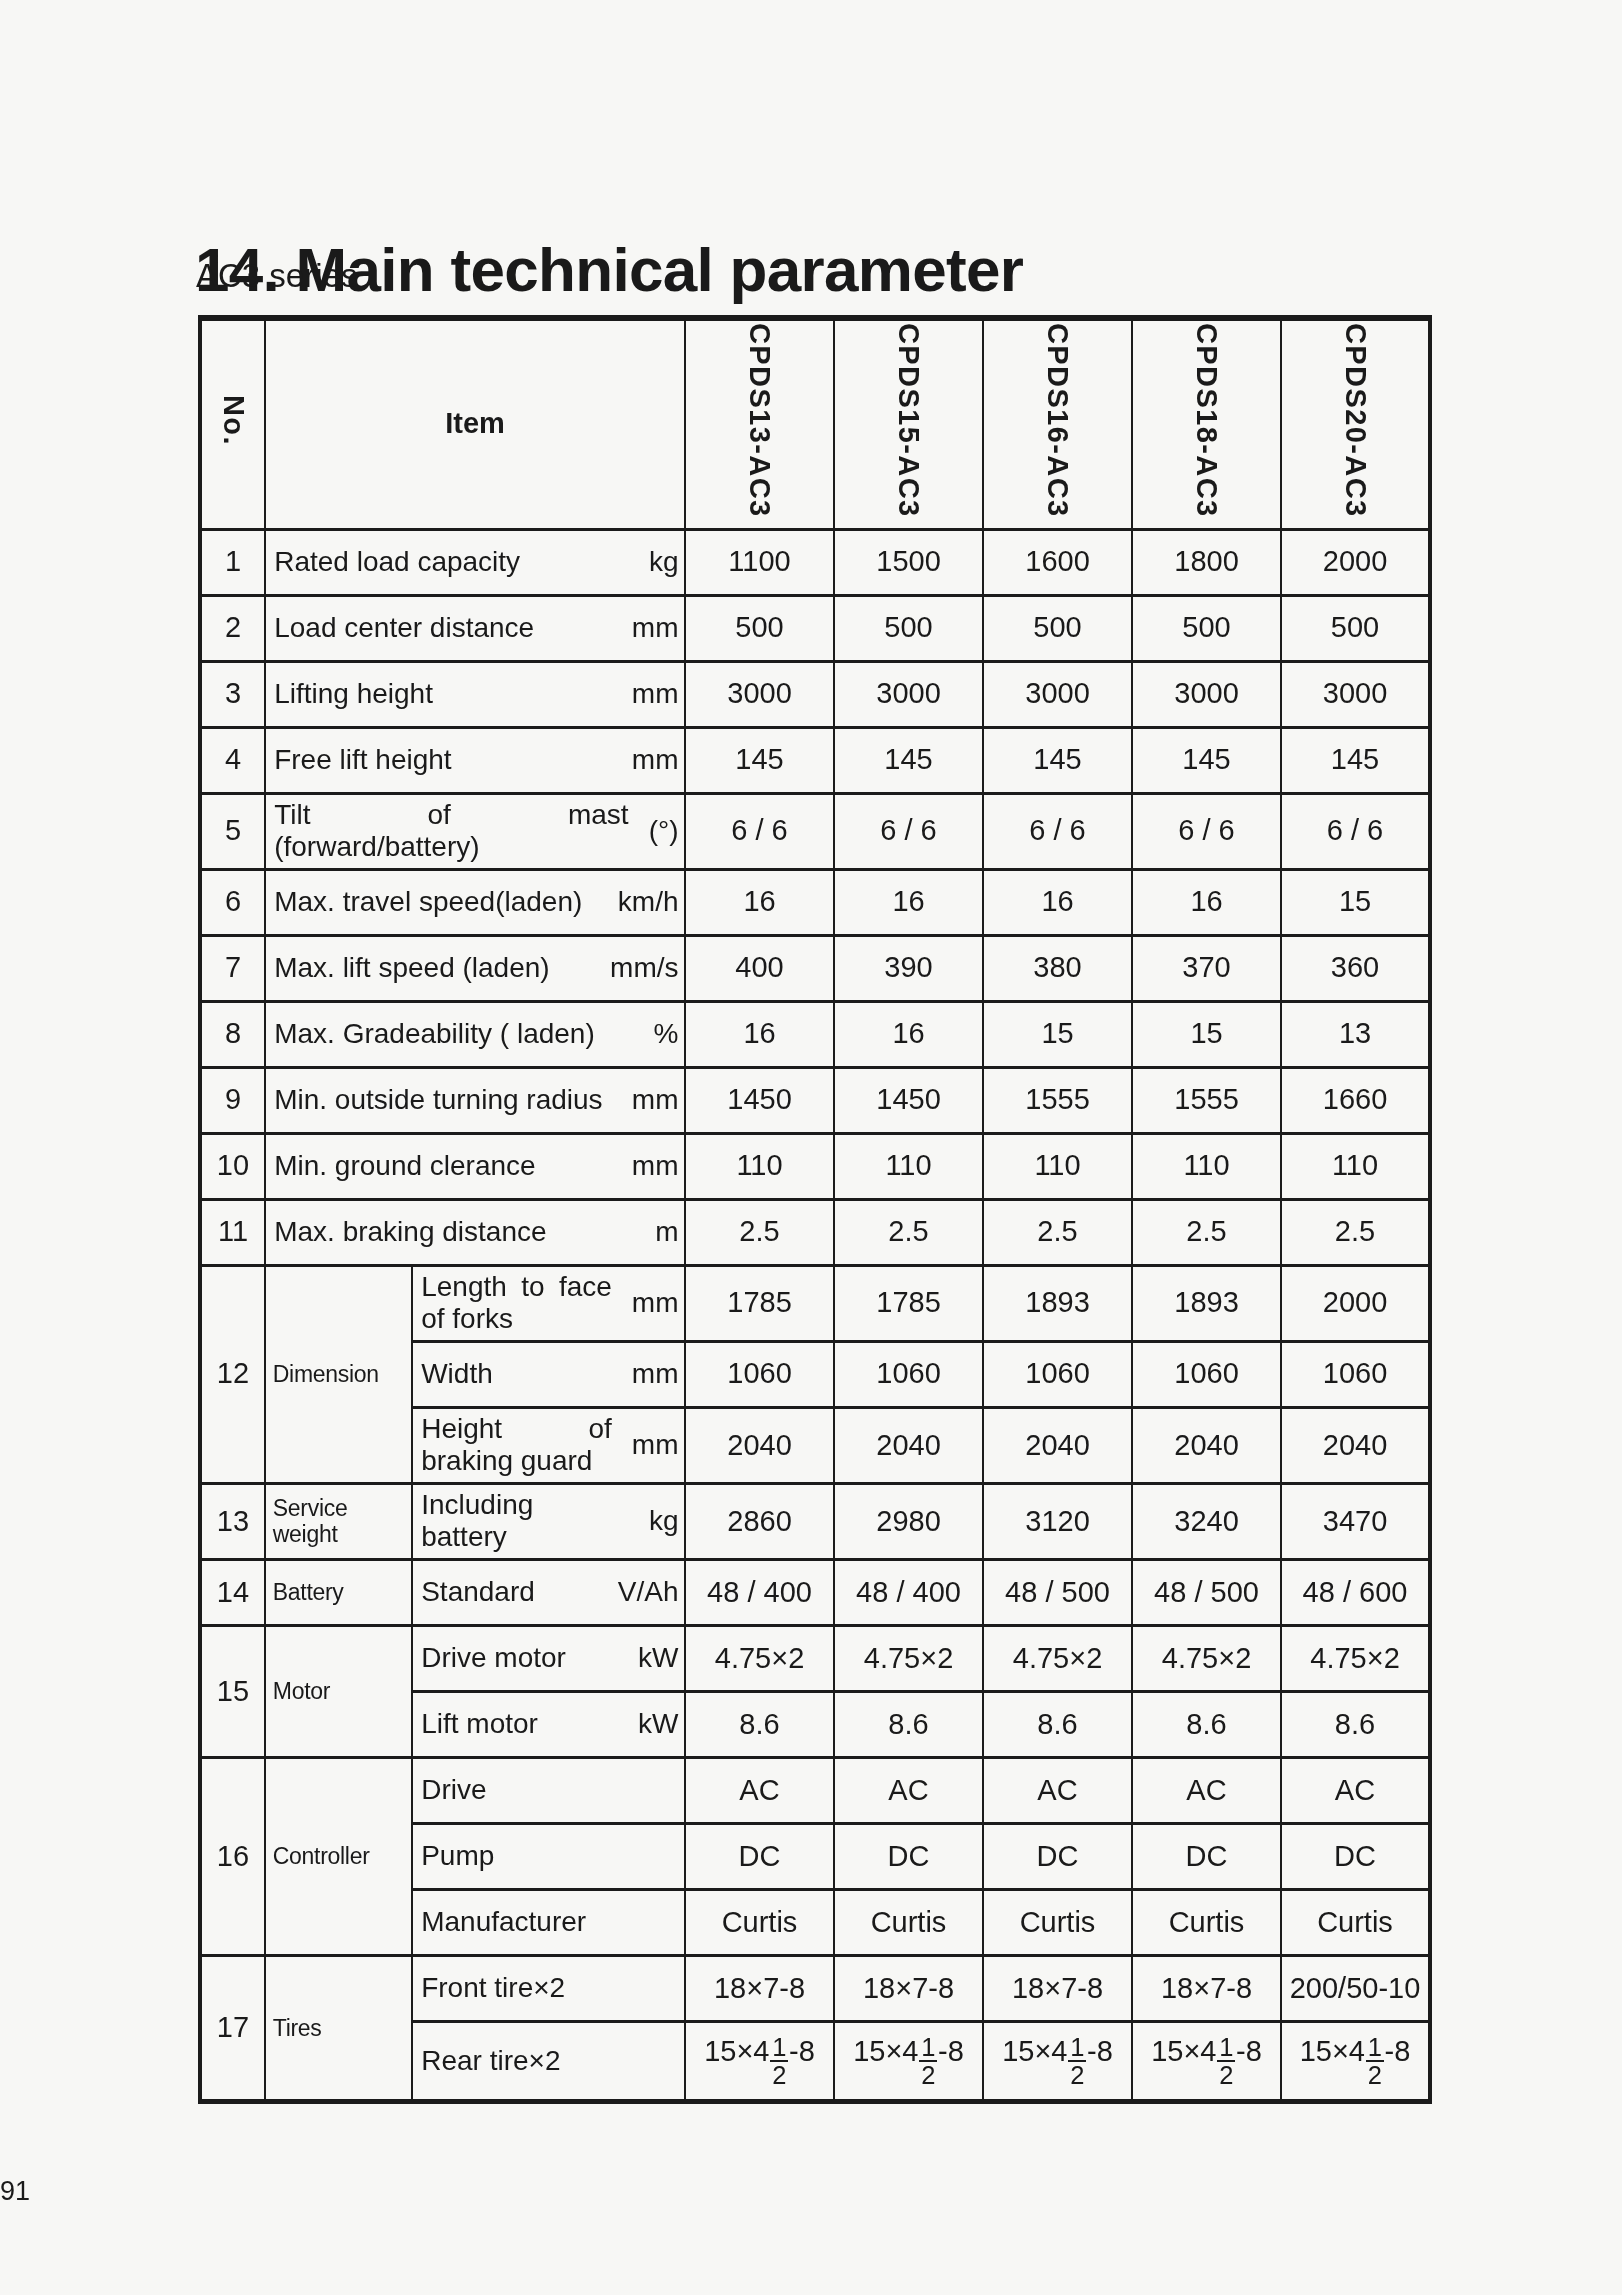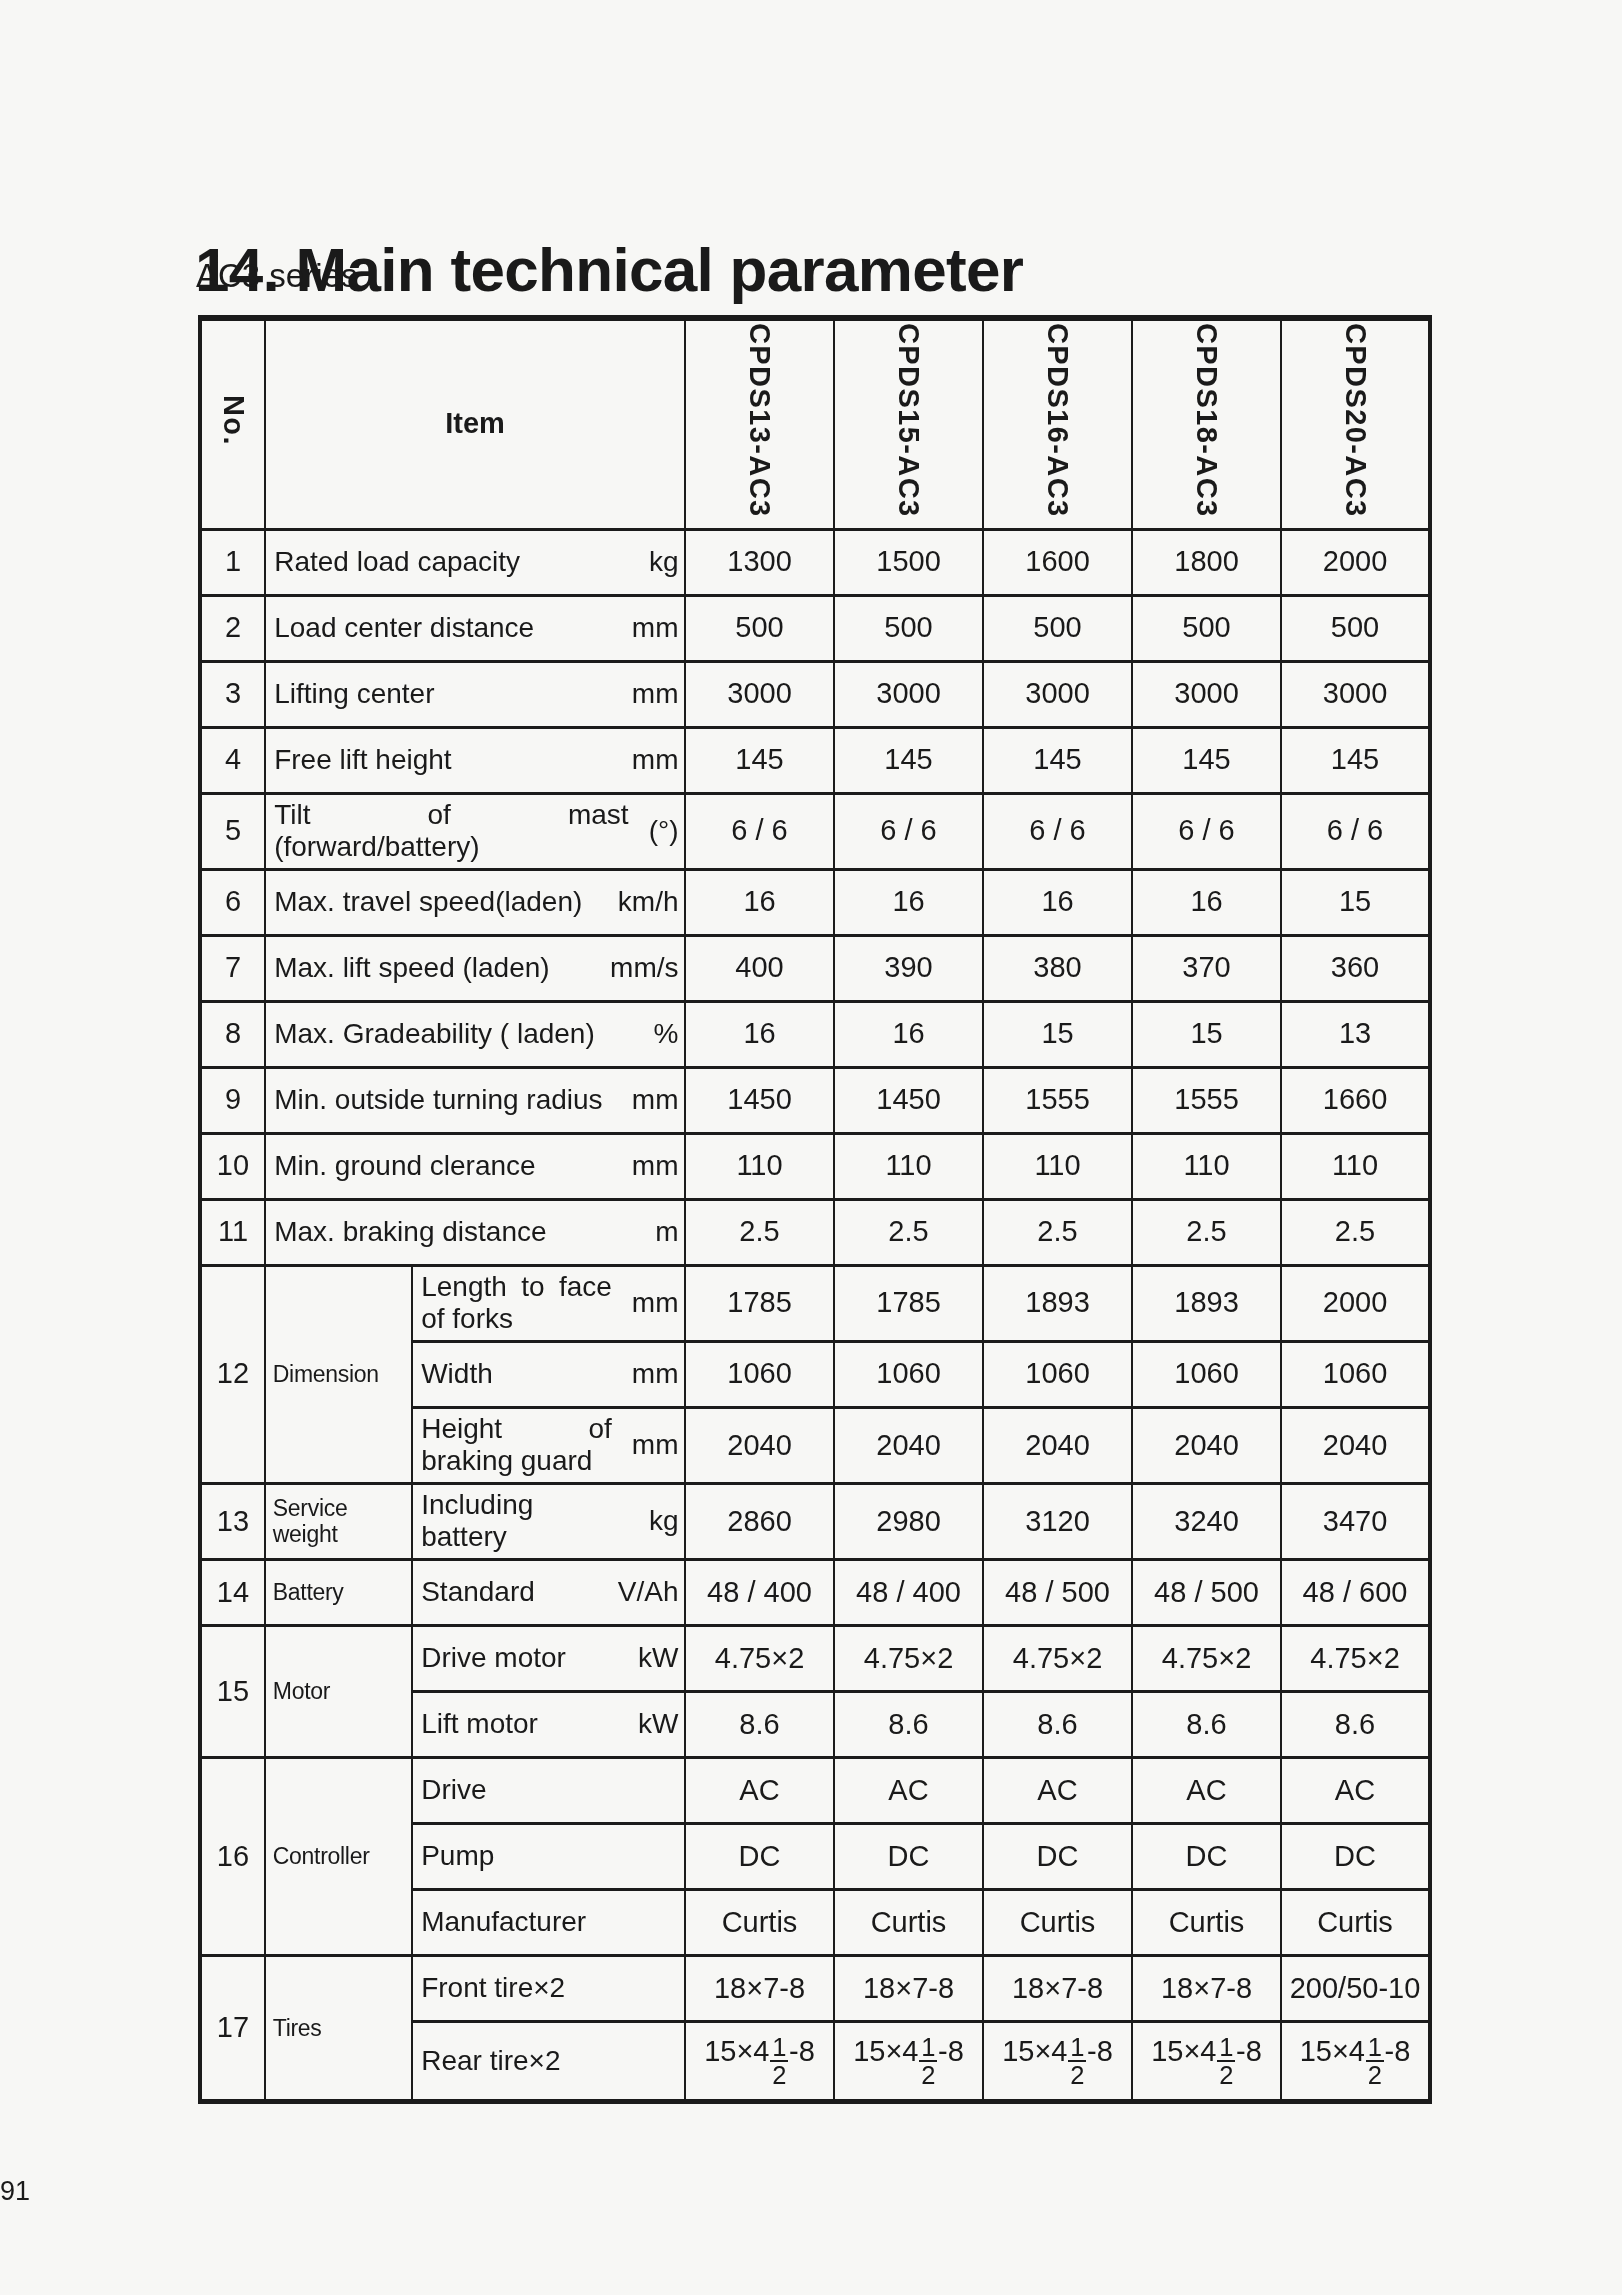--- a/index.html
+++ b/index.html
@@ -96,21 +96,21 @@
       <tr>
         <td class="no-cell"><span>1</span></td>
         <td class="item-cell" colspan="2">
           <div class="ic">
             <div class="lbl">
               <span class="line">Rated load capacity</span>
             </div>
             <span class="unit">kg</span>
           </div>
         </td>
-        <td class="value-cell"><span>1300</span></td>
+        <td class="value-cell"><span>1100</span></td>
         <td class="value-cell"><span>1500</span></td>
         <td class="value-cell"><span>1600</span></td>
         <td class="value-cell"><span>1800</span></td>
         <td class="value-cell"><span>2000</span></td>
       </tr>
       <tr>
         <td class="no-cell"><span>2</span></td>
         <td class="item-cell" colspan="2">
           <div class="ic">
             <div class="lbl">
@@ -123,21 +123,21 @@
         <td class="value-cell"><span>500</span></td>
         <td class="value-cell"><span>500</span></td>
         <td class="value-cell"><span>500</span></td>
         <td class="value-cell"><span>500</span></td>
       </tr>
       <tr>
         <td class="no-cell"><span>3</span></td>
         <td class="item-cell" colspan="2">
           <div class="ic">
             <div class="lbl">
-              <span class="line">Lifting center</span>
+              <span class="line">Lifting height</span>
             </div>
             <span class="unit">mm</span>
           </div>
         </td>
         <td class="value-cell"><span>3000</span></td>
         <td class="value-cell"><span>3000</span></td>
         <td class="value-cell"><span>3000</span></td>
         <td class="value-cell"><span>3000</span></td>
         <td class="value-cell"><span>3000</span></td>
       </tr>

